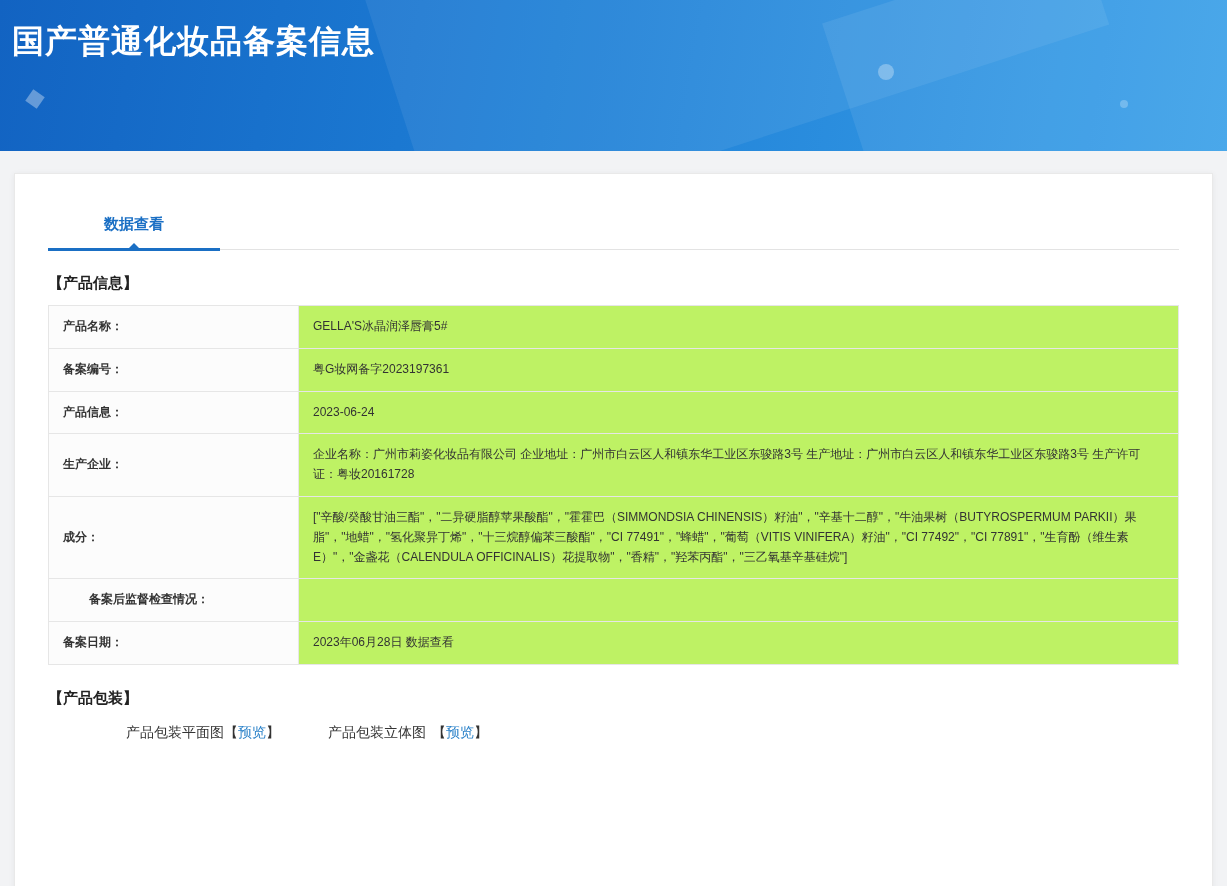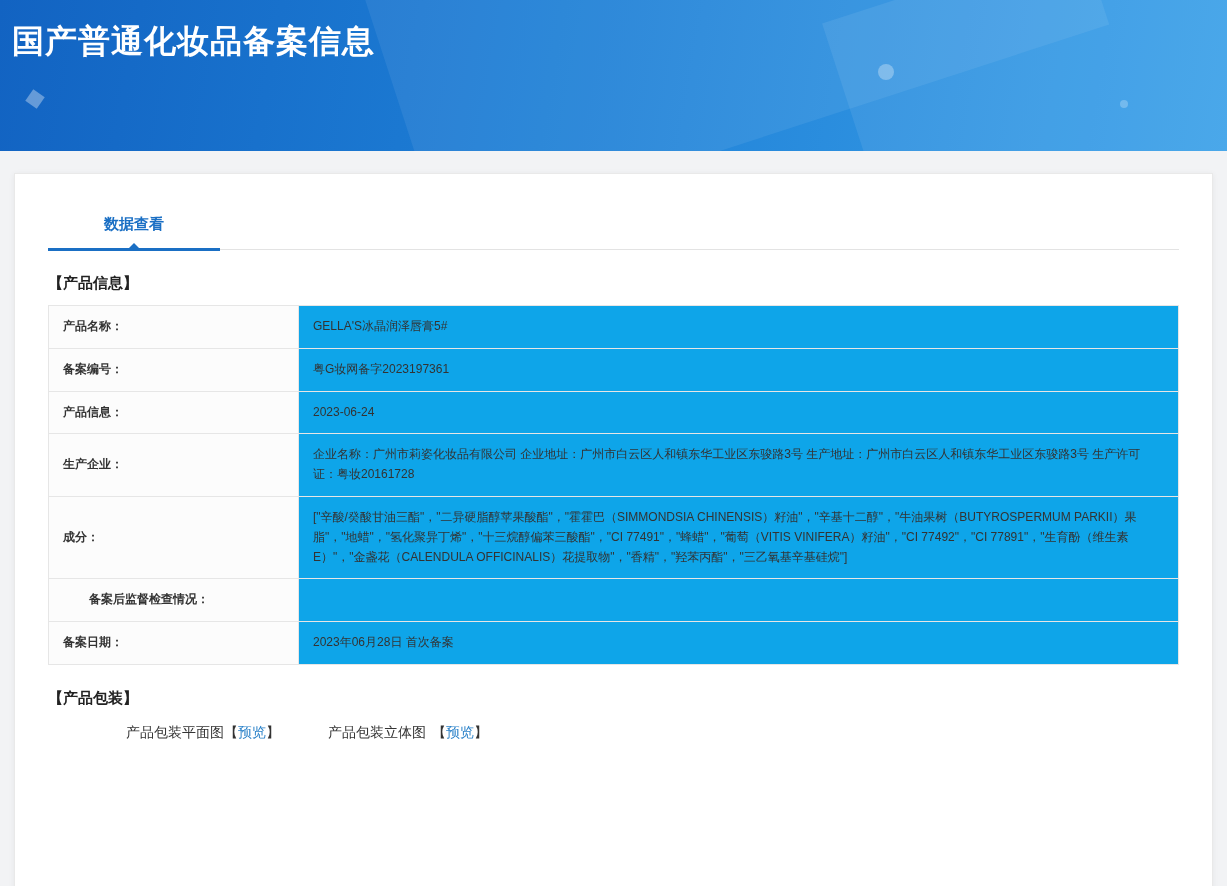--- a/index.html
+++ b/index.html
@@ -121,21 +121,21 @@
     line-height: 1.65;
     vertical-align: middle;
     word-break: break-word;
   }
   table.info td.lbl {
     width: 250px;
     font-weight: bold;
     background: #fcfcfc;
     color: #333333;
   }
-  table.info td.val { background: #0ea5e9; }
+  table.info td.val { background: #bef264; }
   table.info tr.empty-row td { height: 41px; padding-left: 40px; }
 
   
   .pack-line {
     margin: 16px 0 26px 78px;
     font-size: 14px;
     color: #333333;
   }
   .pack-item { margin-right: 44px; }
   .pack-item .gap { display: inline-block; width: 6px; }
@@ -192,21 +192,21 @@
         <tr>
           <td class="lbl">成分：</td>
           <td class="val">["辛酸/癸酸甘油三酯"，"二异硬脂醇苹果酸酯"，"霍霍巴（SIMMONDSIA CHINENSIS）籽油"，"辛基十二醇"，"牛油果树（BUTYROSPERMUM PARKII）果脂"，"地蜡"，"氢化聚异丁烯"，"十三烷醇偏苯三酸酯"，"CI 77491"，"蜂蜡"，"葡萄（VITIS VINIFERA）籽油"，"CI 77492"，"CI 77891"，"生育酚（维生素E）"，"金盏花（CALENDULA OFFICINALIS）花提取物"，"香精"，"羟苯丙酯"，"三乙氧基辛基硅烷"]</td>
         </tr>
         <tr class="empty-row">
           <td class="lbl">备案后监督检查情况：</td>
           <td class="val"></td>
         </tr>
         <tr>
           <td class="lbl">备案日期：</td>
-          <td class="val">2023年06月28日 首次备案</td>
+          <td class="val">2023年06月28日 数据查看</td>
         </tr>
       </tbody>
     </table>
 
     <div class="section-title">【产品包装】</div>
     <div class="pack-line">
       <span class="pack-item">
         <span>产品包装平面图</span><span class="bracket">【</span><a class="link">预览</a><span class="bracket">】</span>
       </span>
       <span class="pack-item">

